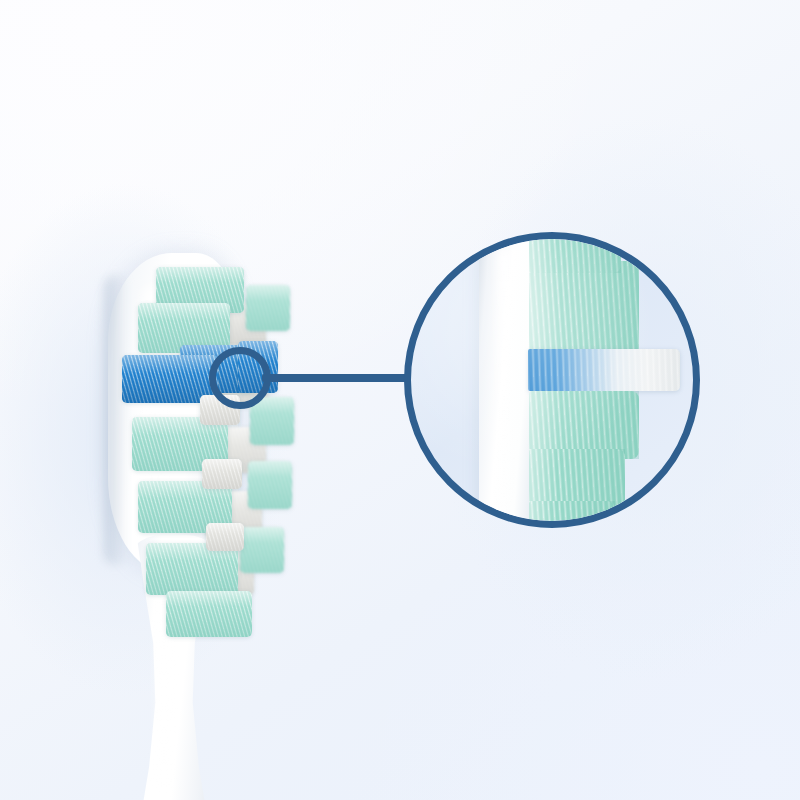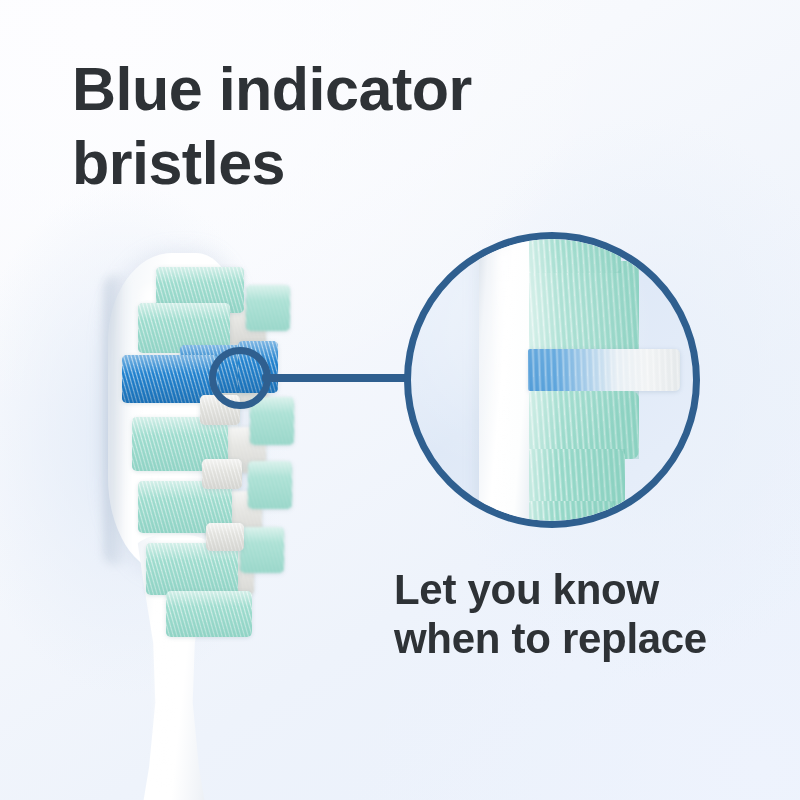--- a/index.html
+++ b/index.html
@@ -314,22 +314,20 @@
   }
 </style>
 </head>
 <body>
 
 <div id="stage">
 
   <div class="tint tint-left"></div>
   <div class="tint tint-right"></div>
 
-  <div class="headline">Blue indicator
-bristles</div>
 
   <div class="brush">
 
     <div class="head-body"></div>
     <div class="neck"></div>
     <div class="head-shadow-left"></div>
     <div class="head-hi"></div>
     <div class="neck-hi"></div>
 
     <div class="tuft grey soft2" style="left:152px; top:56px;  width:54px; height:44px;"></div>
@@ -375,16 +373,14 @@
       <div class="mag-indicator"></div>
 
       <div class="mag-bristle green" style="left:118px; top:152px; width:110px; height:68px; border-radius:3px 8px 8px 3px;"></div>
       <div class="mag-bristle green" style="left:118px; top:210px; width:96px; height:62px; border-radius:3px 8px 8px 3px;"></div>
       <div class="mag-bristle green" style="left:118px; top:262px; width:86px; height:46px; border-radius:3px 8px 8px 3px;"></div>
 
       <div class="mag-shade"></div>
     </div>
   </div>
 
-  <div class="caption">Let you know
-when to replace</div>
 
 </div>
 
 </body></html>

